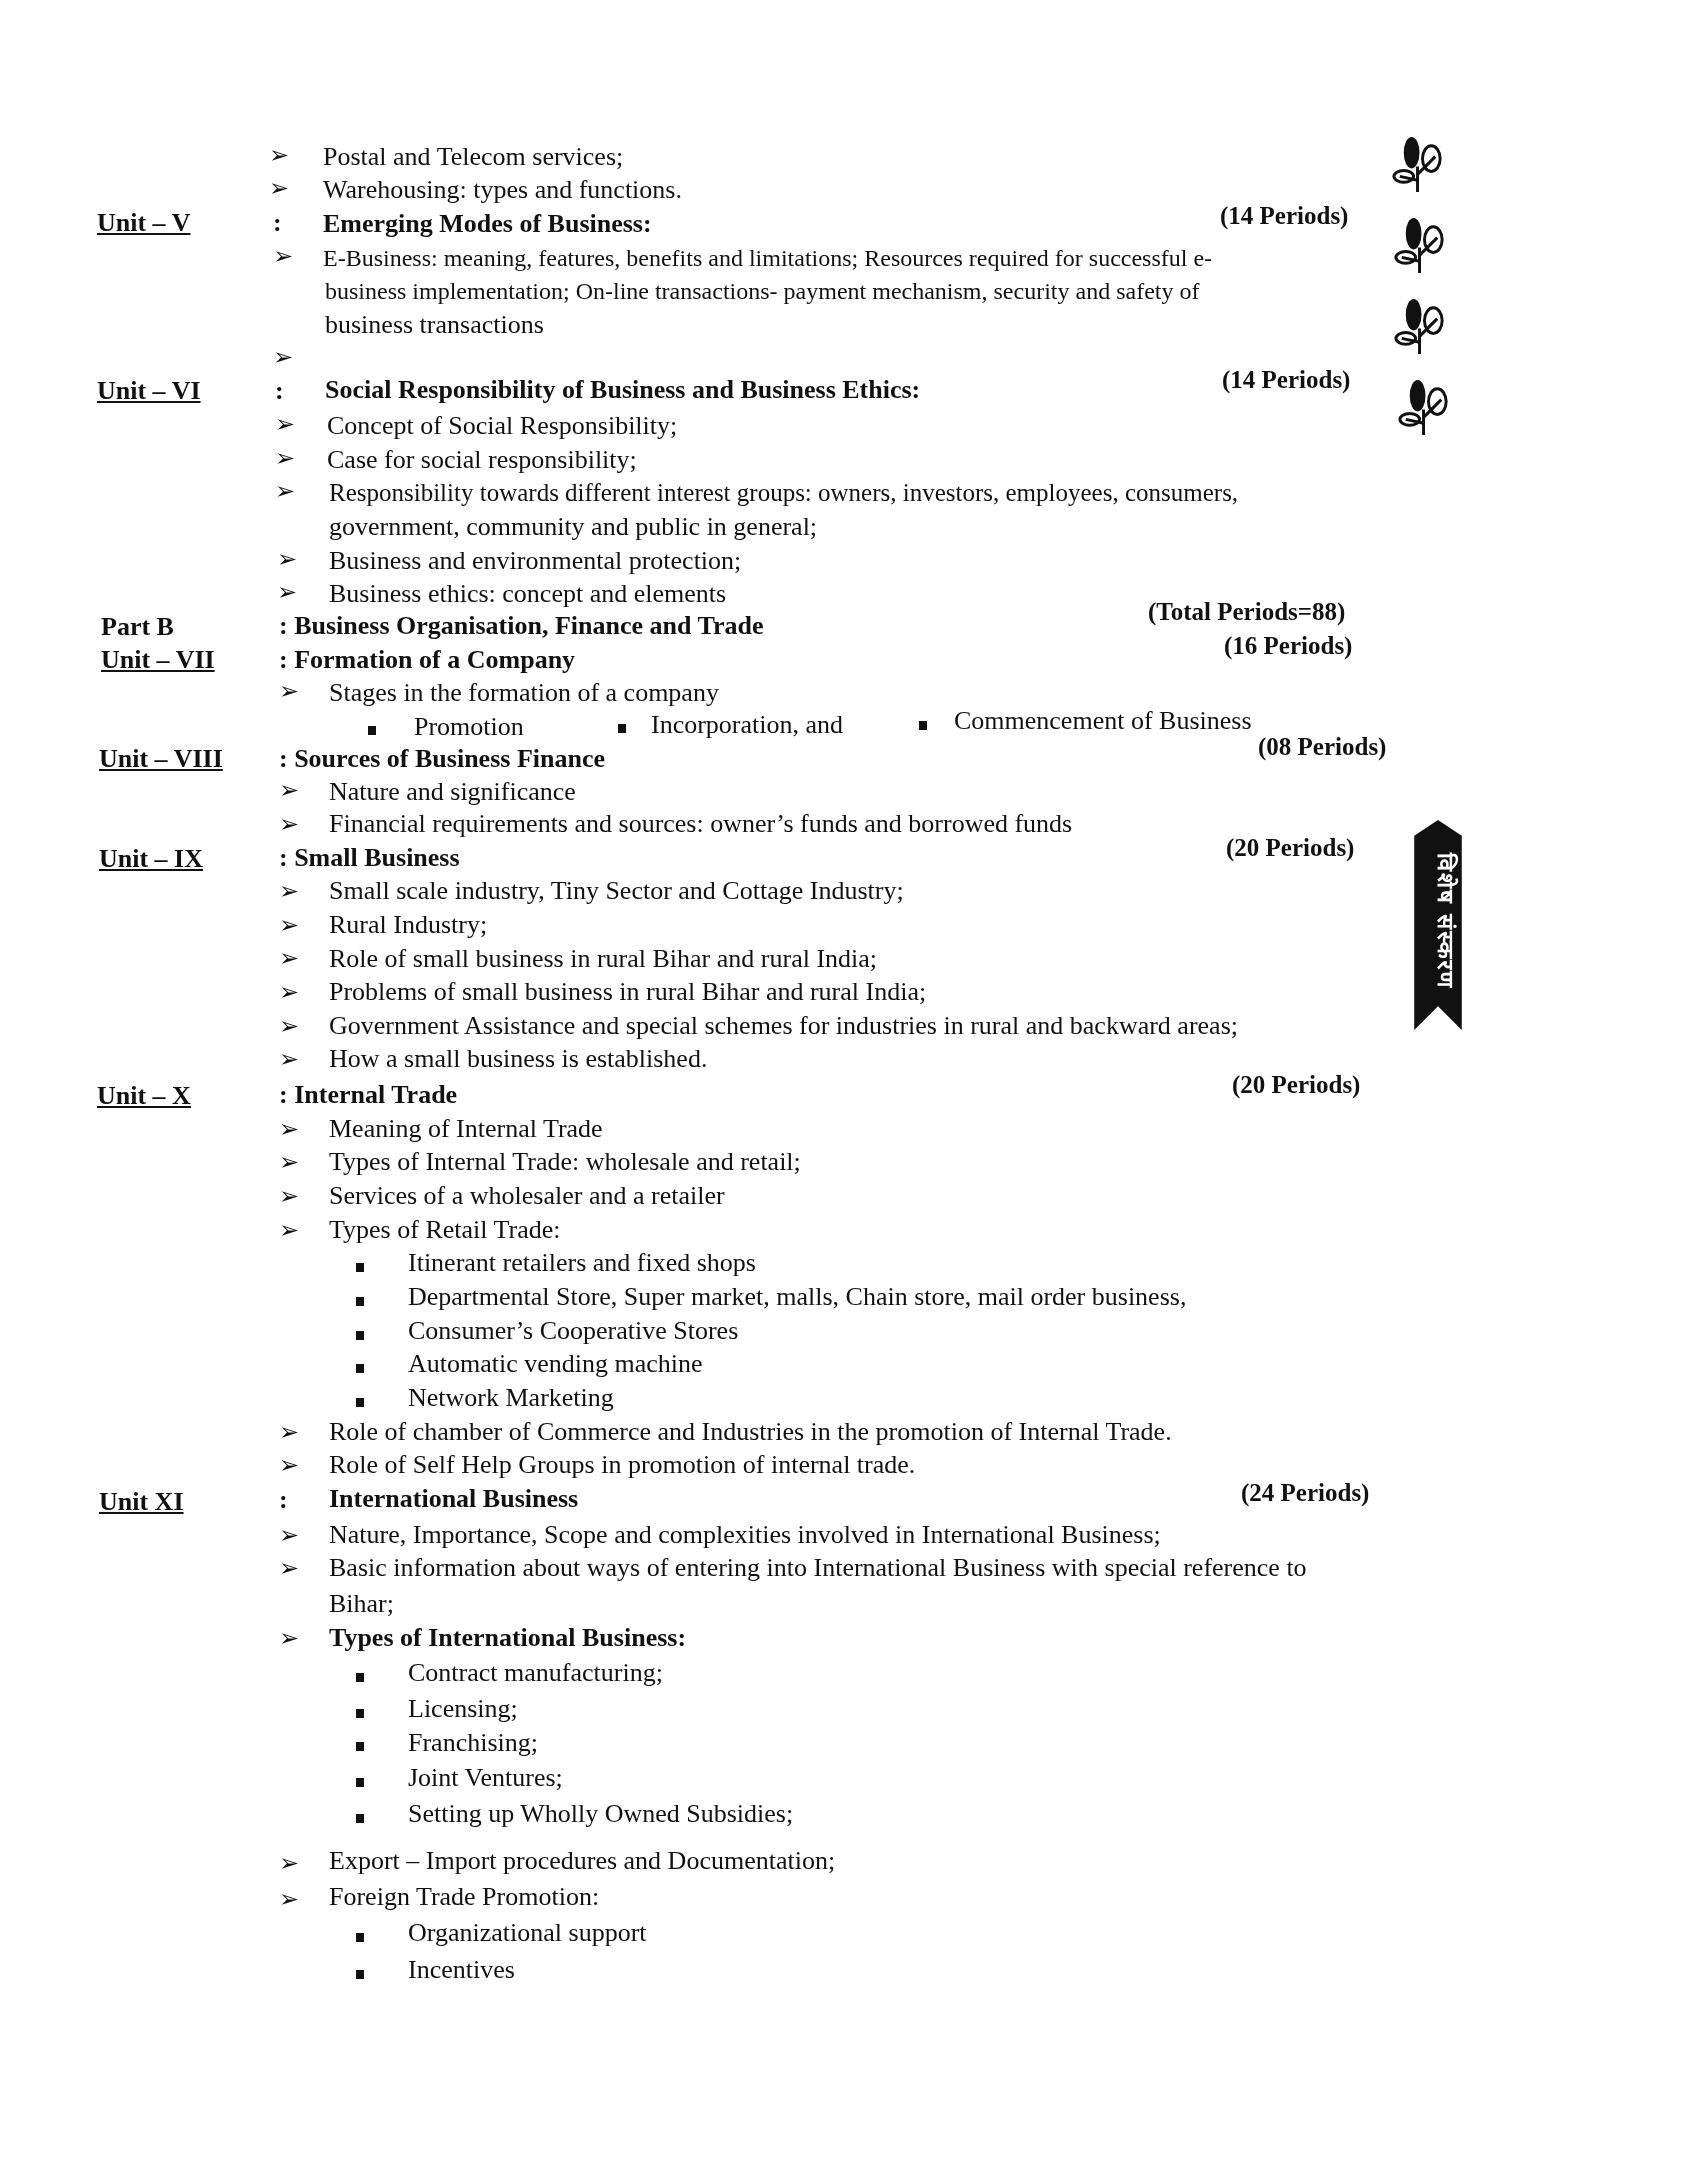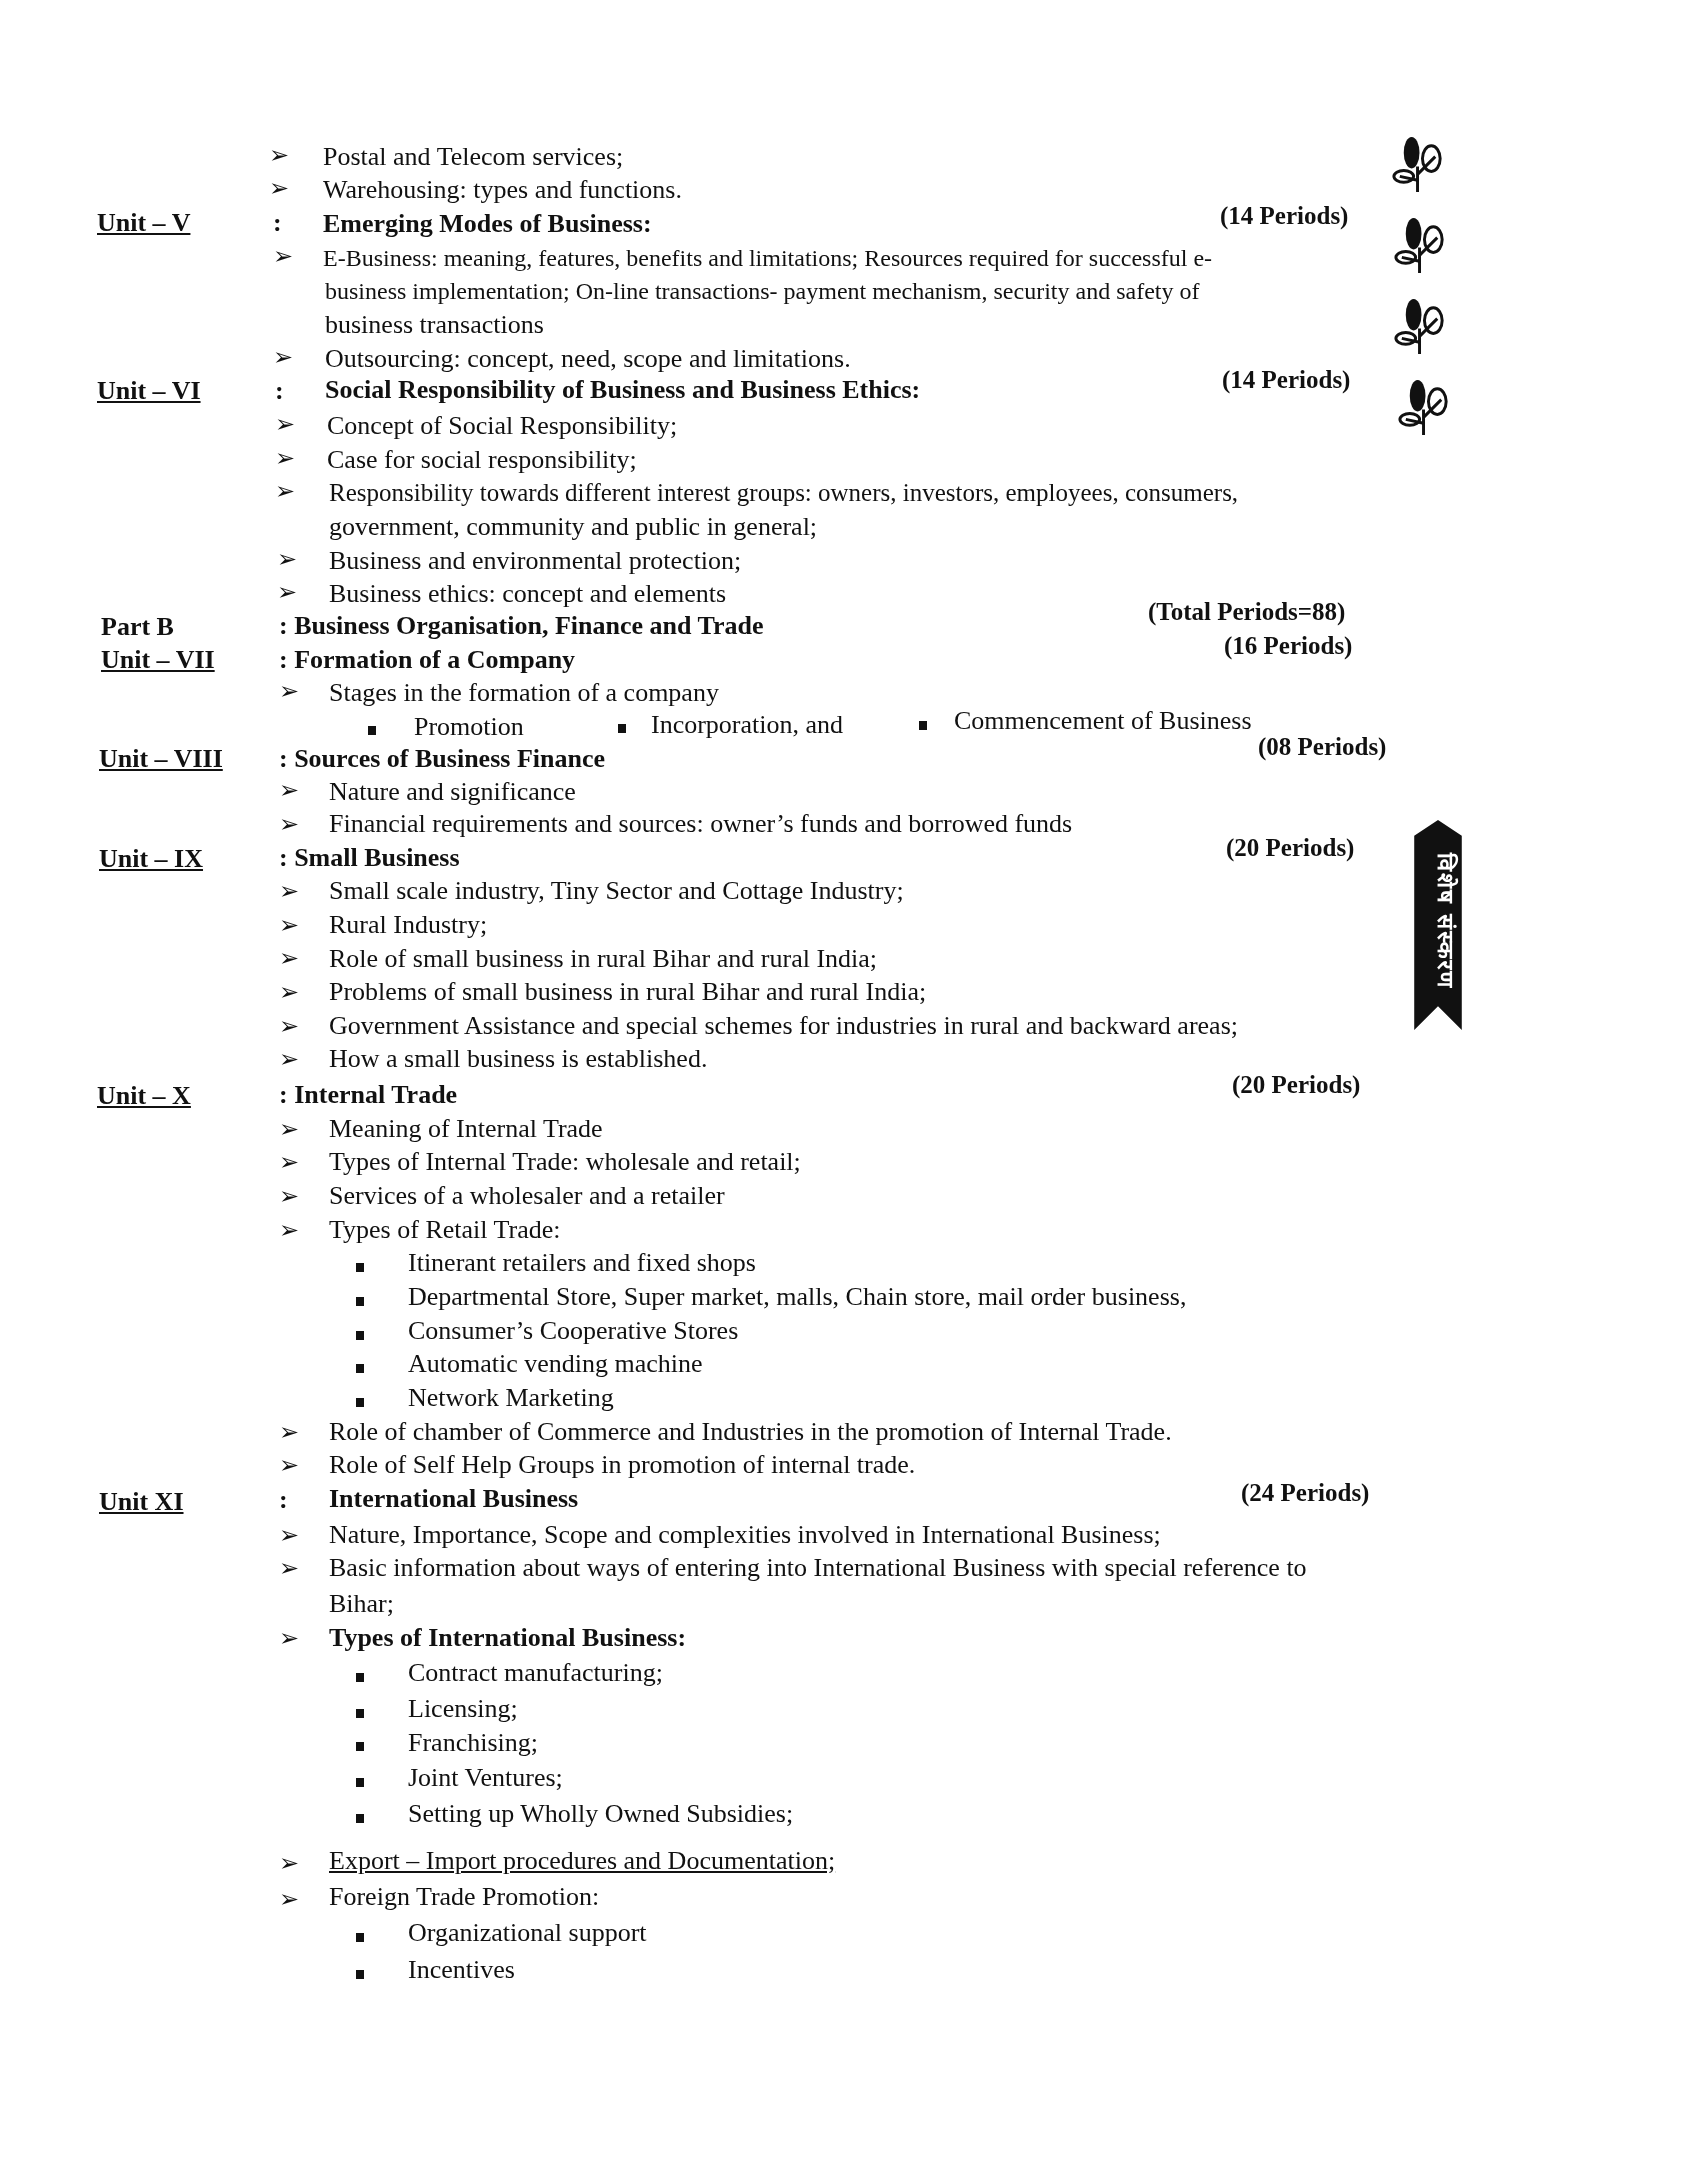--- a/index.html
+++ b/index.html
@@ -32,21 +32,20 @@
 
   <div class="unit-label" style="left:97px;top:208px;">Unit – V</div>
   <span class="colon" style="left:273px;top:208px;">:</span>
   <div class="line bold" style="left:323px;top:208px;">Emerging Modes of Business:</div>
   <div class="periods" style="left:1220px;top:202px;">(14 Periods)</div>
   <span class="arrow" style="left:273px;top:242px;">➢</span>
   <div class="line" style="left:323px;top:242px;font-size:24px;">E-Business: meaning, features, benefits and limitations; Resources required for successful e-</div>
   <div class="line" style="left:325px;top:275px;font-size:24px;">business implementation; On-line transactions- payment mechanism, security and safety of</div>
   <div class="line" style="left:325px;top:309px;">business transactions</div>
   <span class="arrow" style="left:273px;top:343px;">➢</span>
-  <div class="line" style="left:325px;top:343px;">Outsourcing: concept, need, scope and limitations.</div>
 
   <div class="unit-label" style="left:97px;top:376px;">Unit – VI</div>
   <span class="colon" style="left:275px;top:376px;">:</span>
   <div class="line bold" style="left:325px;top:374px;">Social Responsibility of Business and Business Ethics:</div>
   <div class="periods" style="left:1222px;top:366px;">(14 Periods)</div>
   <span class="arrow" style="left:275px;top:410px;">➢</span>
   <div class="line" style="left:327px;top:410px;">Concept of Social Responsibility;</div>
   <span class="arrow" style="left:275px;top:444px;">➢</span>
   <div class="line" style="left:327px;top:444px;">Case for social responsibility;</div>
   <span class="arrow" style="left:275px;top:477px;">➢</span>
@@ -138,21 +137,21 @@
   <div class="line" style="left:408px;top:1657px;">Contract manufacturing;</div>
   <span class="sq" style="left:356px;top:1709px;"></span>
   <div class="line" style="left:408px;top:1693px;">Licensing;</div>
   <span class="sq" style="left:356px;top:1742px;"></span>
   <div class="line" style="left:408px;top:1727px;">Franchising;</div>
   <span class="sq" style="left:356px;top:1778px;"></span>
   <div class="line" style="left:408px;top:1762px;">Joint Ventures;</div>
   <span class="sq" style="left:356px;top:1814px;"></span>
   <div class="line" style="left:408px;top:1798px;">Setting up Wholly Owned Subsidies;</div>
   <span class="arrow" style="left:279px;top:1849px;">➢</span>
-  <div class="line" style="left:329px;top:1845px;text-decoration:underline;">Export – Import procedures and Documentation;</div>
+  <div class="line" style="left:329px;top:1845px;">Export – Import procedures and Documentation;</div>
   <span class="arrow" style="left:279px;top:1885px;">➢</span>
   <div class="line" style="left:329px;top:1881px;">Foreign Trade Promotion:</div>
   <span class="sq" style="left:356px;top:1933px;"></span>
   <div class="line" style="left:408px;top:1917px;">Organizational support</div>
   <span class="sq" style="left:356px;top:1970px;"></span>
   <div class="line" style="left:408px;top:1954px;">Incentives</div>
 
   <svg class="leaf" style="left:1388px;top:131px;" viewBox="0 0 64 70">
     <ellipse cx="24" cy="22" rx="8" ry="16" fill="#111"></ellipse>
     <path d="M30 62 L30 36 M30 44 L48 26 M30 50 L12 46" stroke="#111" stroke-width="3" fill="none"></path>

